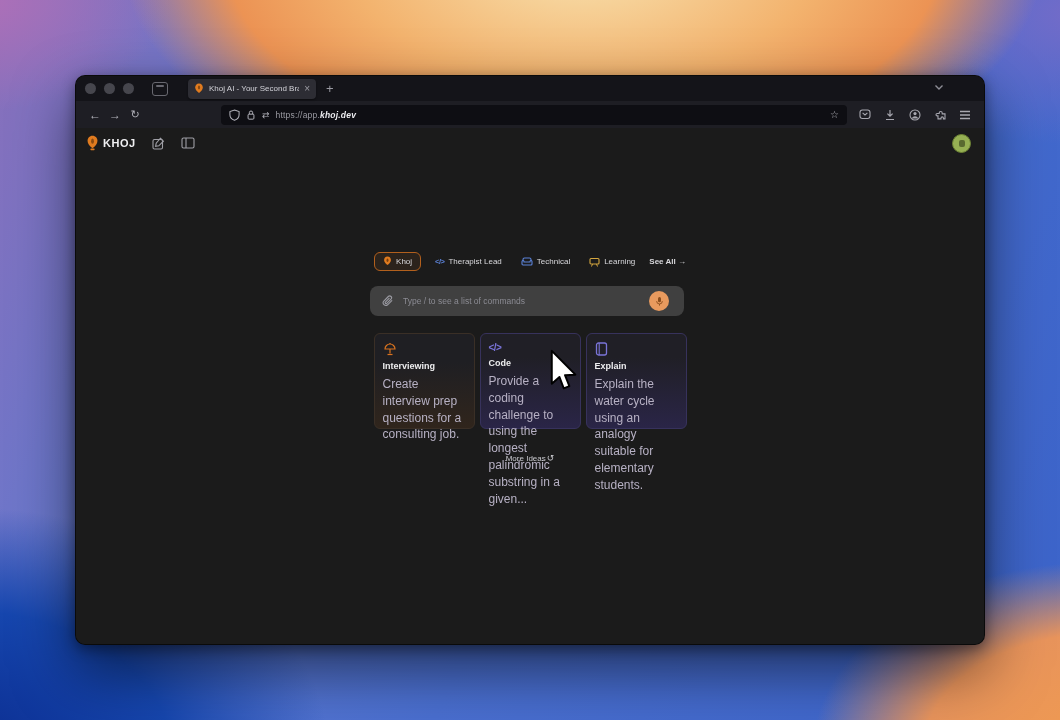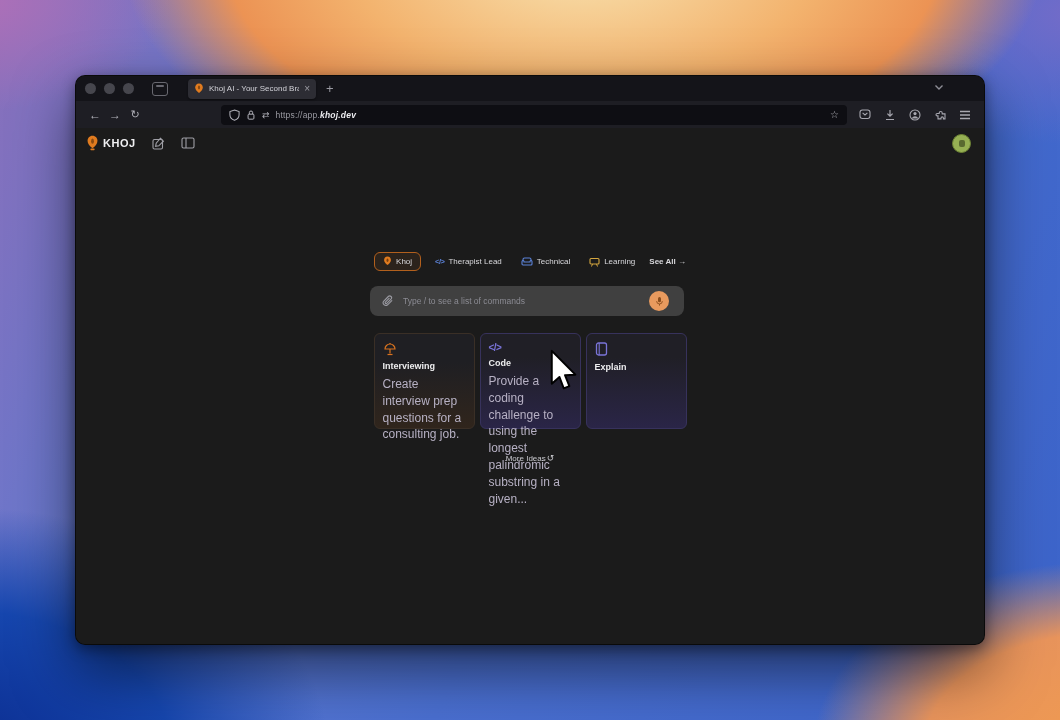--- a/index.html
+++ b/index.html
@@ -266,20 +266,21 @@
           <div class="card-desc">Provide a coding challenge to using the longest palindromic substring in a given...</div>
         </div>
         <div class="card tint-purple">
           <div class="card-icon">
             <svg width="13" height="14" viewBox="0 0 13 14" class="icon-svg">
               <rect x="1.5" y="1" width="10" height="12" rx="2" fill="none" stroke="#7a74d8" stroke-width="1.3"></rect>
               <line x1="4.2" y1="1" x2="4.2" y2="13" stroke="#7a74d8" stroke-width="1.1"></line>
             </svg>
           </div>
           <div class="card-title">Explain</div>
+          <div class="card-desc">Explain the water cycle using an analogy suitable for elementary students.</div>
         </div>
       </div>
 
       <div style="margin-top:12px;">
         <span class="moreideas">
           <span>More Ideas</span>
           <span class="refresh">↺</span>
         </span>
       </div>
     </div>

